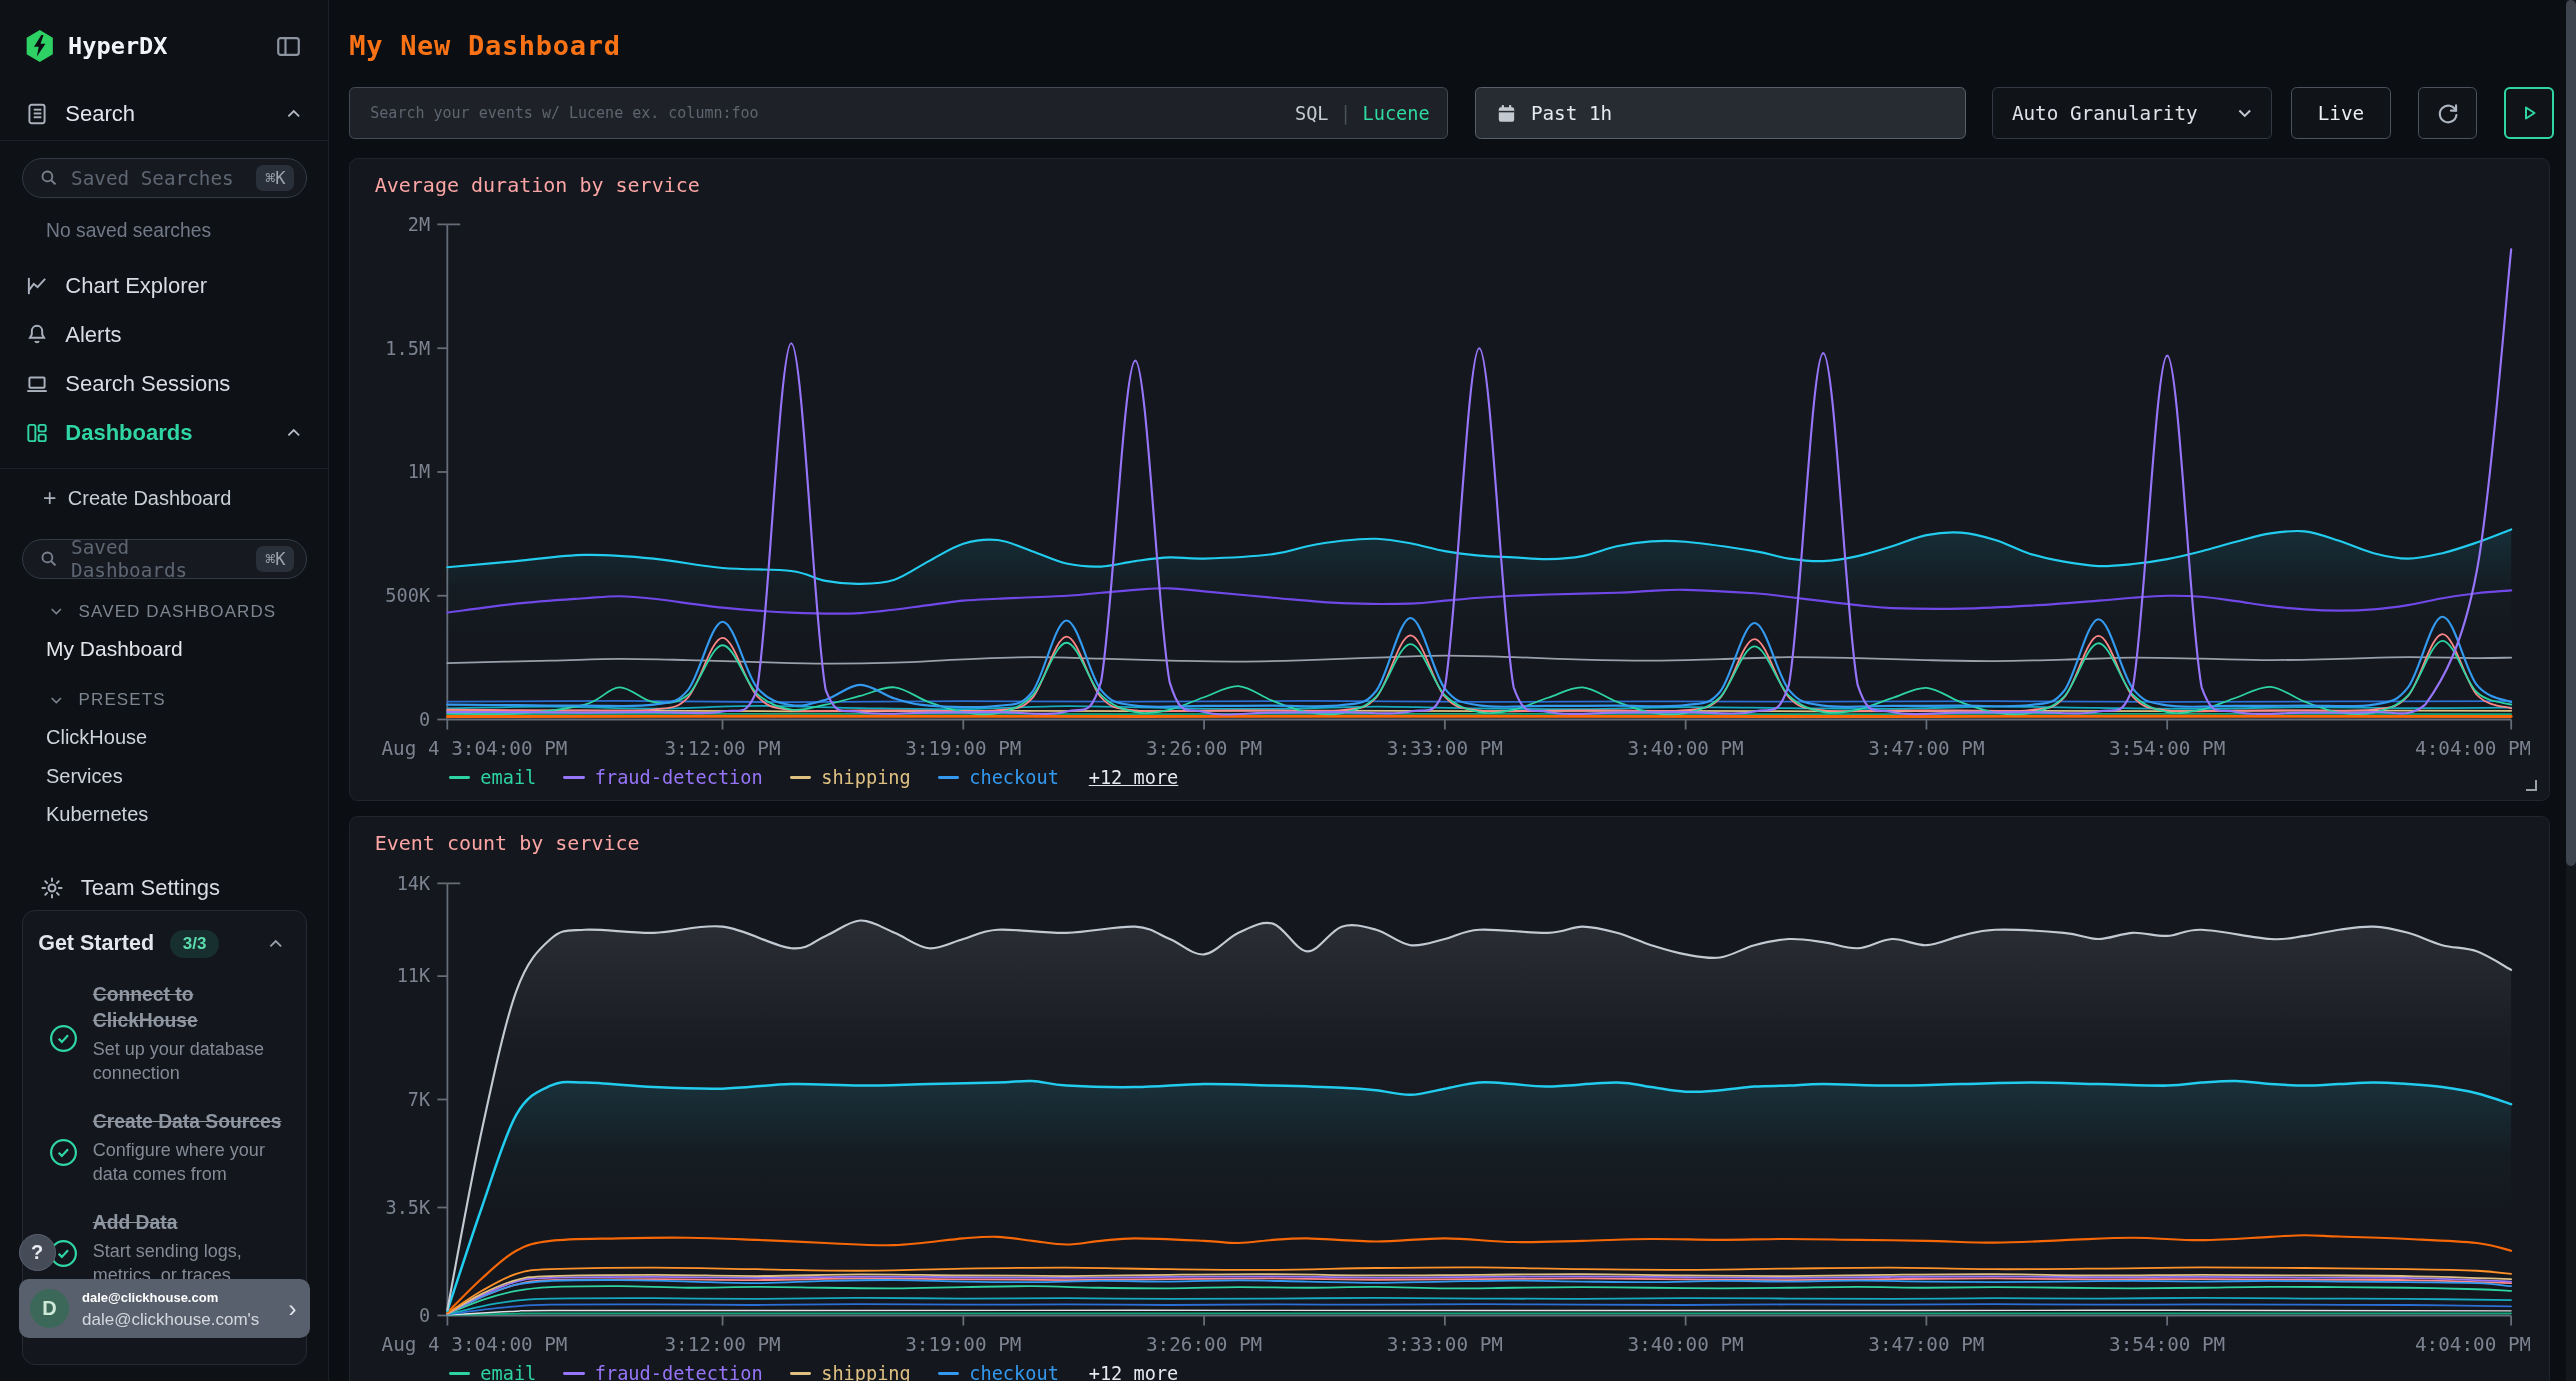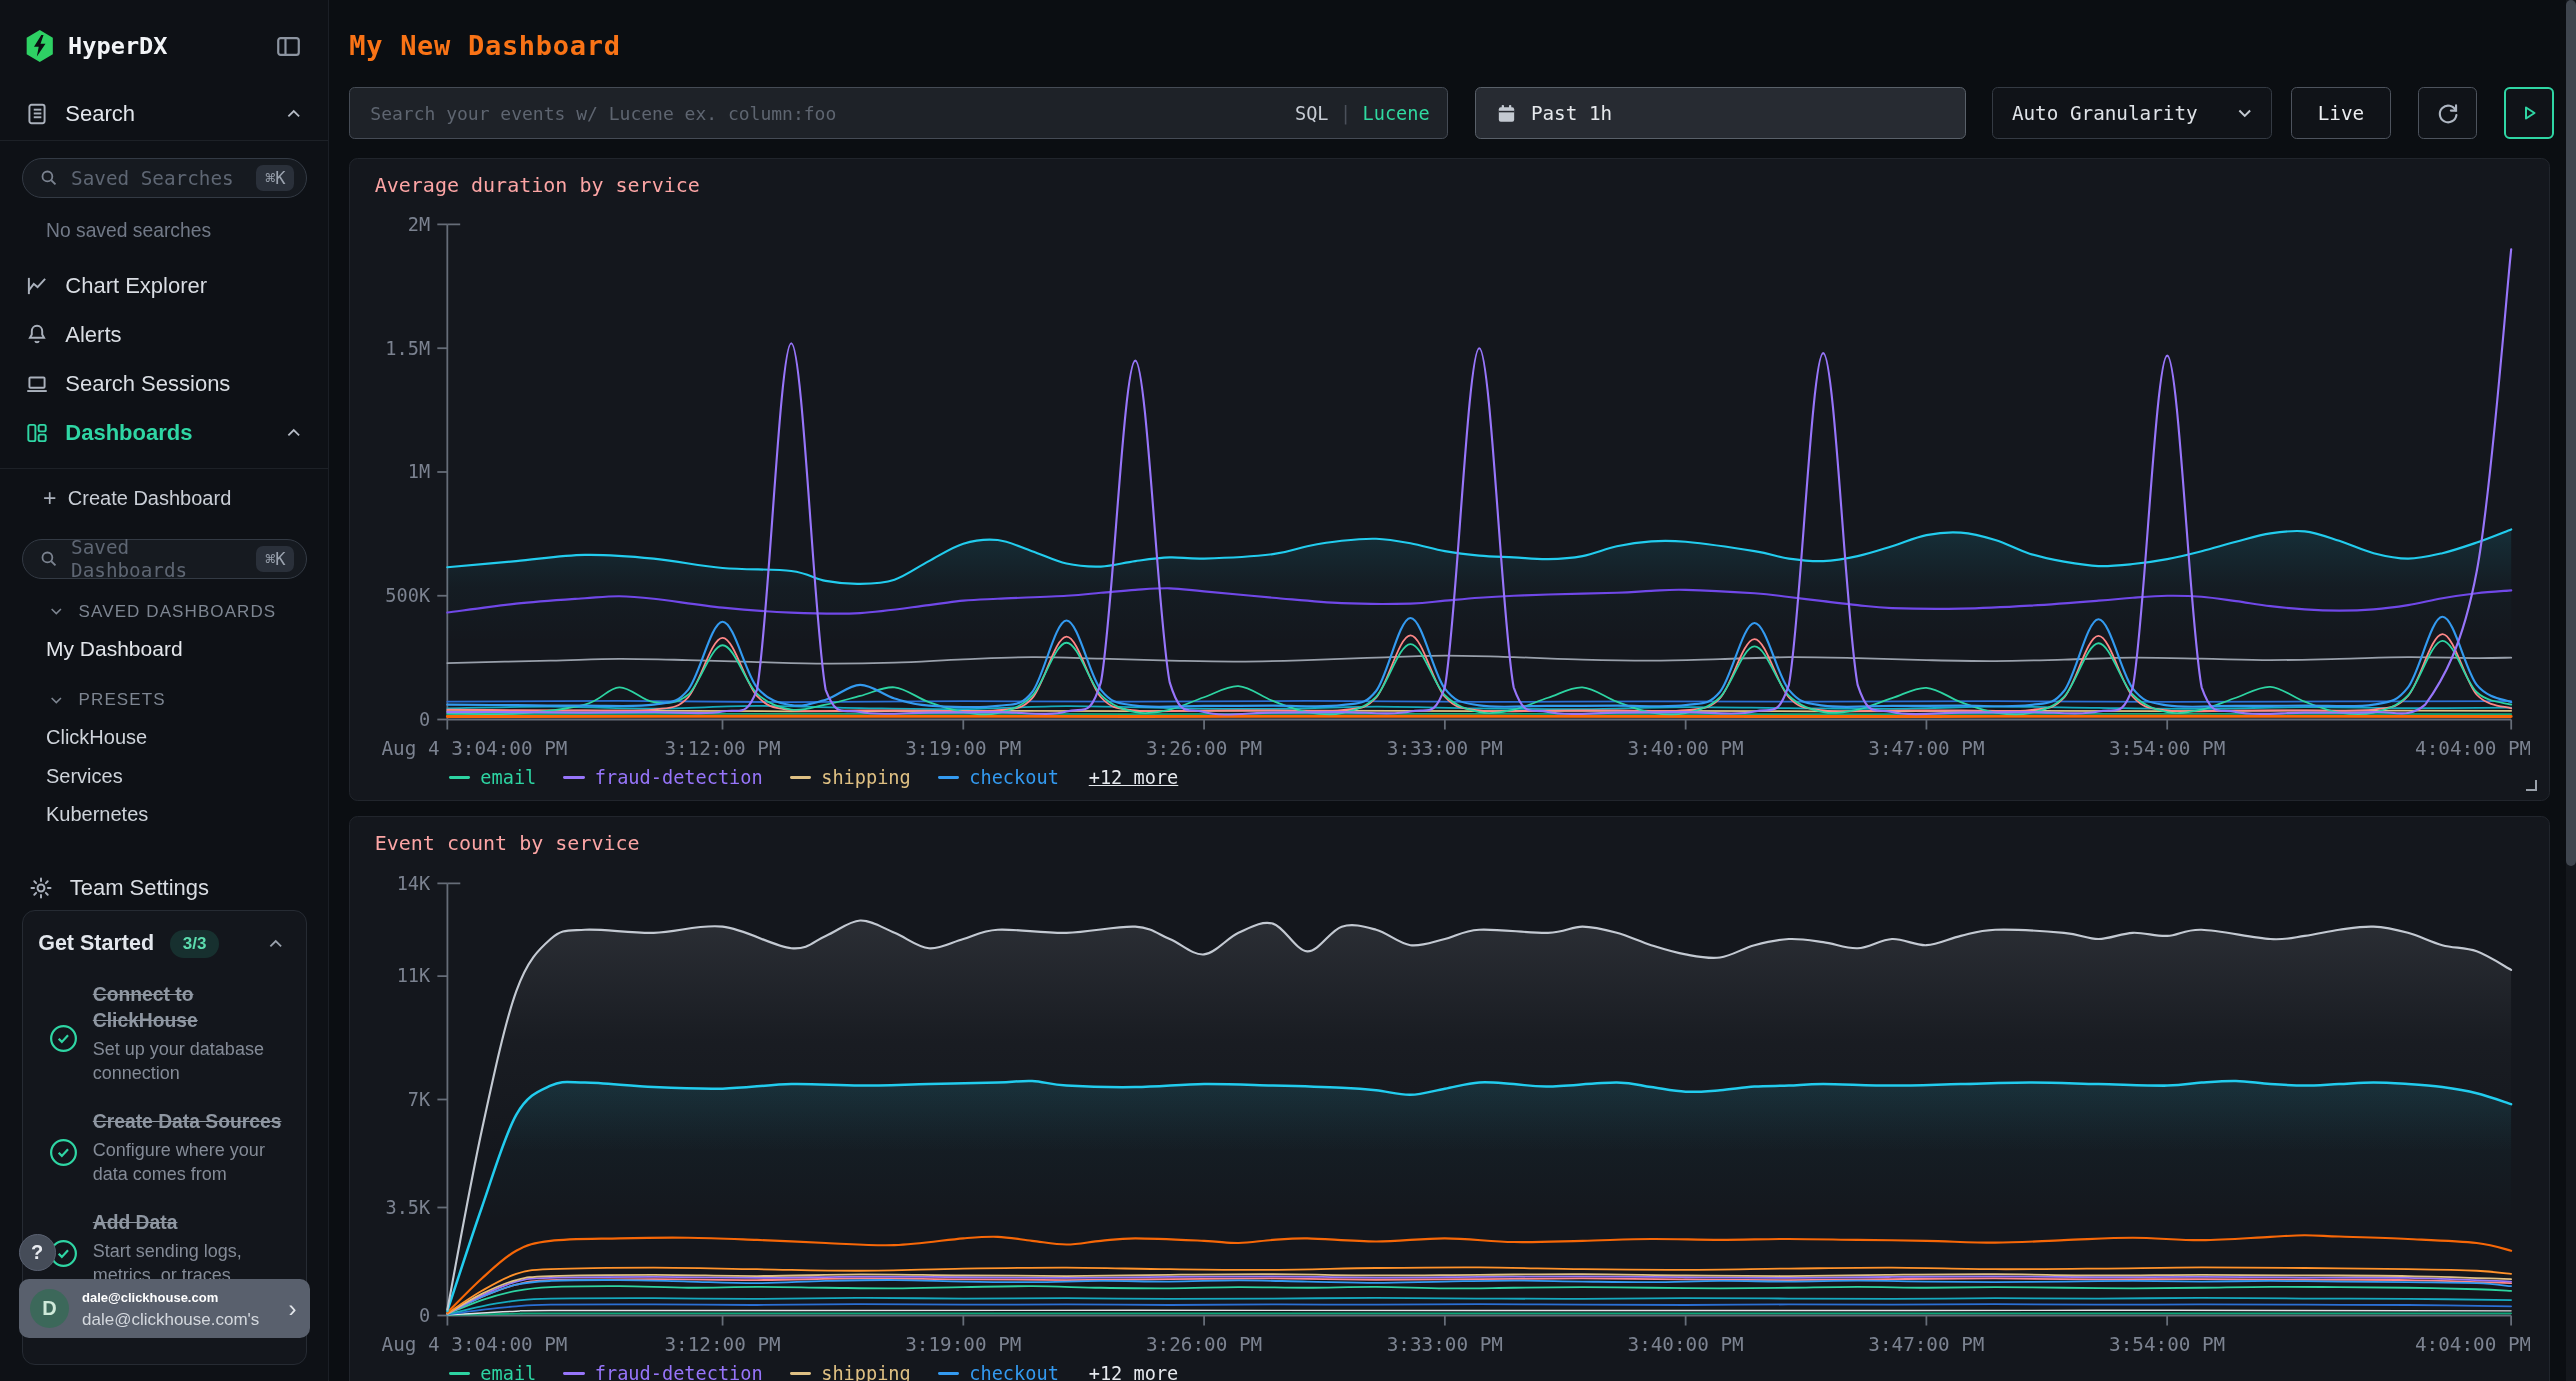--- a/index.html
+++ b/index.html
@@ -23,21 +23,21 @@
   .nav-item { display:flex; align-items:center; height:49px; padding:0 24px 0 23.6px; font-size:22px; color:#d9dde3; cursor:pointer; }
   .nav-item .lbl { margin-left:15.7px; flex:1; }
   .nav-item.active { color:#2fd6a4; font-weight:bold; }
   .nav-divider { border-bottom:0.7px solid #1d2127; margin-top:10px; }
   .create-row { display:flex; align-items:center; height:46px; margin-top:7.2px; padding-left:43px; font-size:20px; color:#c9ced6; cursor:pointer; }
   .create-row .plus { font-size:23px; color:#aab1bc; margin-right:11.4px; }
   .subhdr { display:flex; align-items:center; margin:23px 0 0 47px; font-size:17px; letter-spacing:1.1px; color:#7d8591; cursor:pointer; }
   .subhdr .lbl { margin-left:13px; }
   .side-link { font-size:21px; color:#e3e6eb; margin:15.7px 0 0 46px; cursor:pointer; }
   .side-link.sub { color:#ced3da; font-size:20px; }
-  .team-row { display:flex; align-items:center; height:50px; margin-top:37px; padding:0 24px 0 28px; font-size:22px; color:#d9dde3; cursor:pointer; }
+  .team-row { display:flex; align-items:center; height:50px; margin-top:37px; padding:0 24px 0 39px; font-size:22px; color:#d9dde3; cursor:pointer; }
   .team-row .lbl { margin-left:15.7px; }
 
   .gs-card { position:absolute; left:21.5px; right:21.5px; top:910px; height:455px; background:#13161c; border:1.4px solid #262b33; border-radius:13px; padding:18.6px 18.6px 0 15.7px; }
   .gs-head { display:flex; align-items:center; }
   .gs-title { font-size:21.5px; font-weight:bold; color:#e3e7ed; }
   .gs-badge { margin-left:15.7px; background:rgba(47,214,164,.14); color:#5cdcae; font-size:17px; font-weight:bold; border-radius:715px; padding:4.3px 13px; }
   .gs-head .chev { margin-left:auto; }
   .gs-item { display:flex; margin-top:24px; }
   .gs-check { width:33px; flex:0 0 auto; margin:10px 13px 0 8.6px; }
   .gs-item-title { font-size:19.3px; font-weight:bold; color:#8e96a1; text-decoration:line-through; line-height:26px; width:186px; }
@@ -48,21 +48,21 @@
   .user-texts { margin-left:13px; flex:1; min-width:0; }
   .user-name { font-size:13px; font-weight:bold; color:#ffffff; line-height:23px; white-space:nowrap; }
   .user-sub { font-size:17px; color:#d4d8de; line-height:21.5px; white-space:nowrap; }
   .user-chev { font-size:24px; color:#e2e5ea; margin-left:5.7px; }
 
   
   .main { margin-left:330px; position:relative; }
   .page-title { font-family:"DejaVu Sans Mono", monospace; font-size:27px; font-weight:600; color:#f97316; margin:30px 0 0 19.3px; letter-spacing:0.7px; }
   .toolbar { display:flex; align-items:center; margin:26px 0 0 19.3px; height:52px; }
   .searchbox { position:relative; width:1099px; height:52px; }
-  .searchbox input { width:100%; height:100%; background:#1e2228; border:1.4px solid #454b55; border-radius:5.7px; color:#dfe3e9; font-family:"DejaVu Sans Mono", monospace; font-size:18px; padding:0 215px 0 20px; outline:none; }
+  .searchbox input { width:100%; height:100%; background:#1e2228; border:1.4px solid #454b55; border-radius:5.7px; color:#dfe3e9; font-family:"DejaVu Sans Mono", monospace; font-size:15px; padding:0 215px 0 20px; outline:none; }
   .searchbox input::placeholder { color:#5e6570; }
   .lang-toggle { position:absolute; right:18.6px; top:0; height:100%; display:flex; align-items:center; gap:11.4px; font-family:"DejaVu Sans Mono", monospace; font-size:18.6px; }
   .lang-sql { color:#c7ccd4; cursor:pointer; }
   .lang-sep { color:#4a505a; }
   .lang-lucene { color:#30d9a0; cursor:pointer; }
   .timebox { display:flex; align-items:center; width:491px; height:52px; margin-left:27px; background:#272b32; border:1.4px solid #596069; border-radius:5.7px; padding-left:18.6px; cursor:pointer; }
   .timebox .txt { font-family:"DejaVu Sans Mono", monospace; font-size:19.3px; color:#e6e9ed; margin-left:13px; }
   .granbox { display:flex; align-items:center; width:280px; height:52px; margin-left:26px; background:#101318; border:1.4px solid #343a43; border-radius:5.7px; padding:0 15.7px 0 18.6px; cursor:pointer; }
   .granbox .txt { font-family:"DejaVu Sans Mono", monospace; font-size:19.3px; color:#dfe3e8; flex:1; }
   .btn { display:flex; align-items:center; justify-content:center; height:52px; border-radius:5.7px; background:#101318; border:1.4px solid #4d535d; cursor:pointer; }

